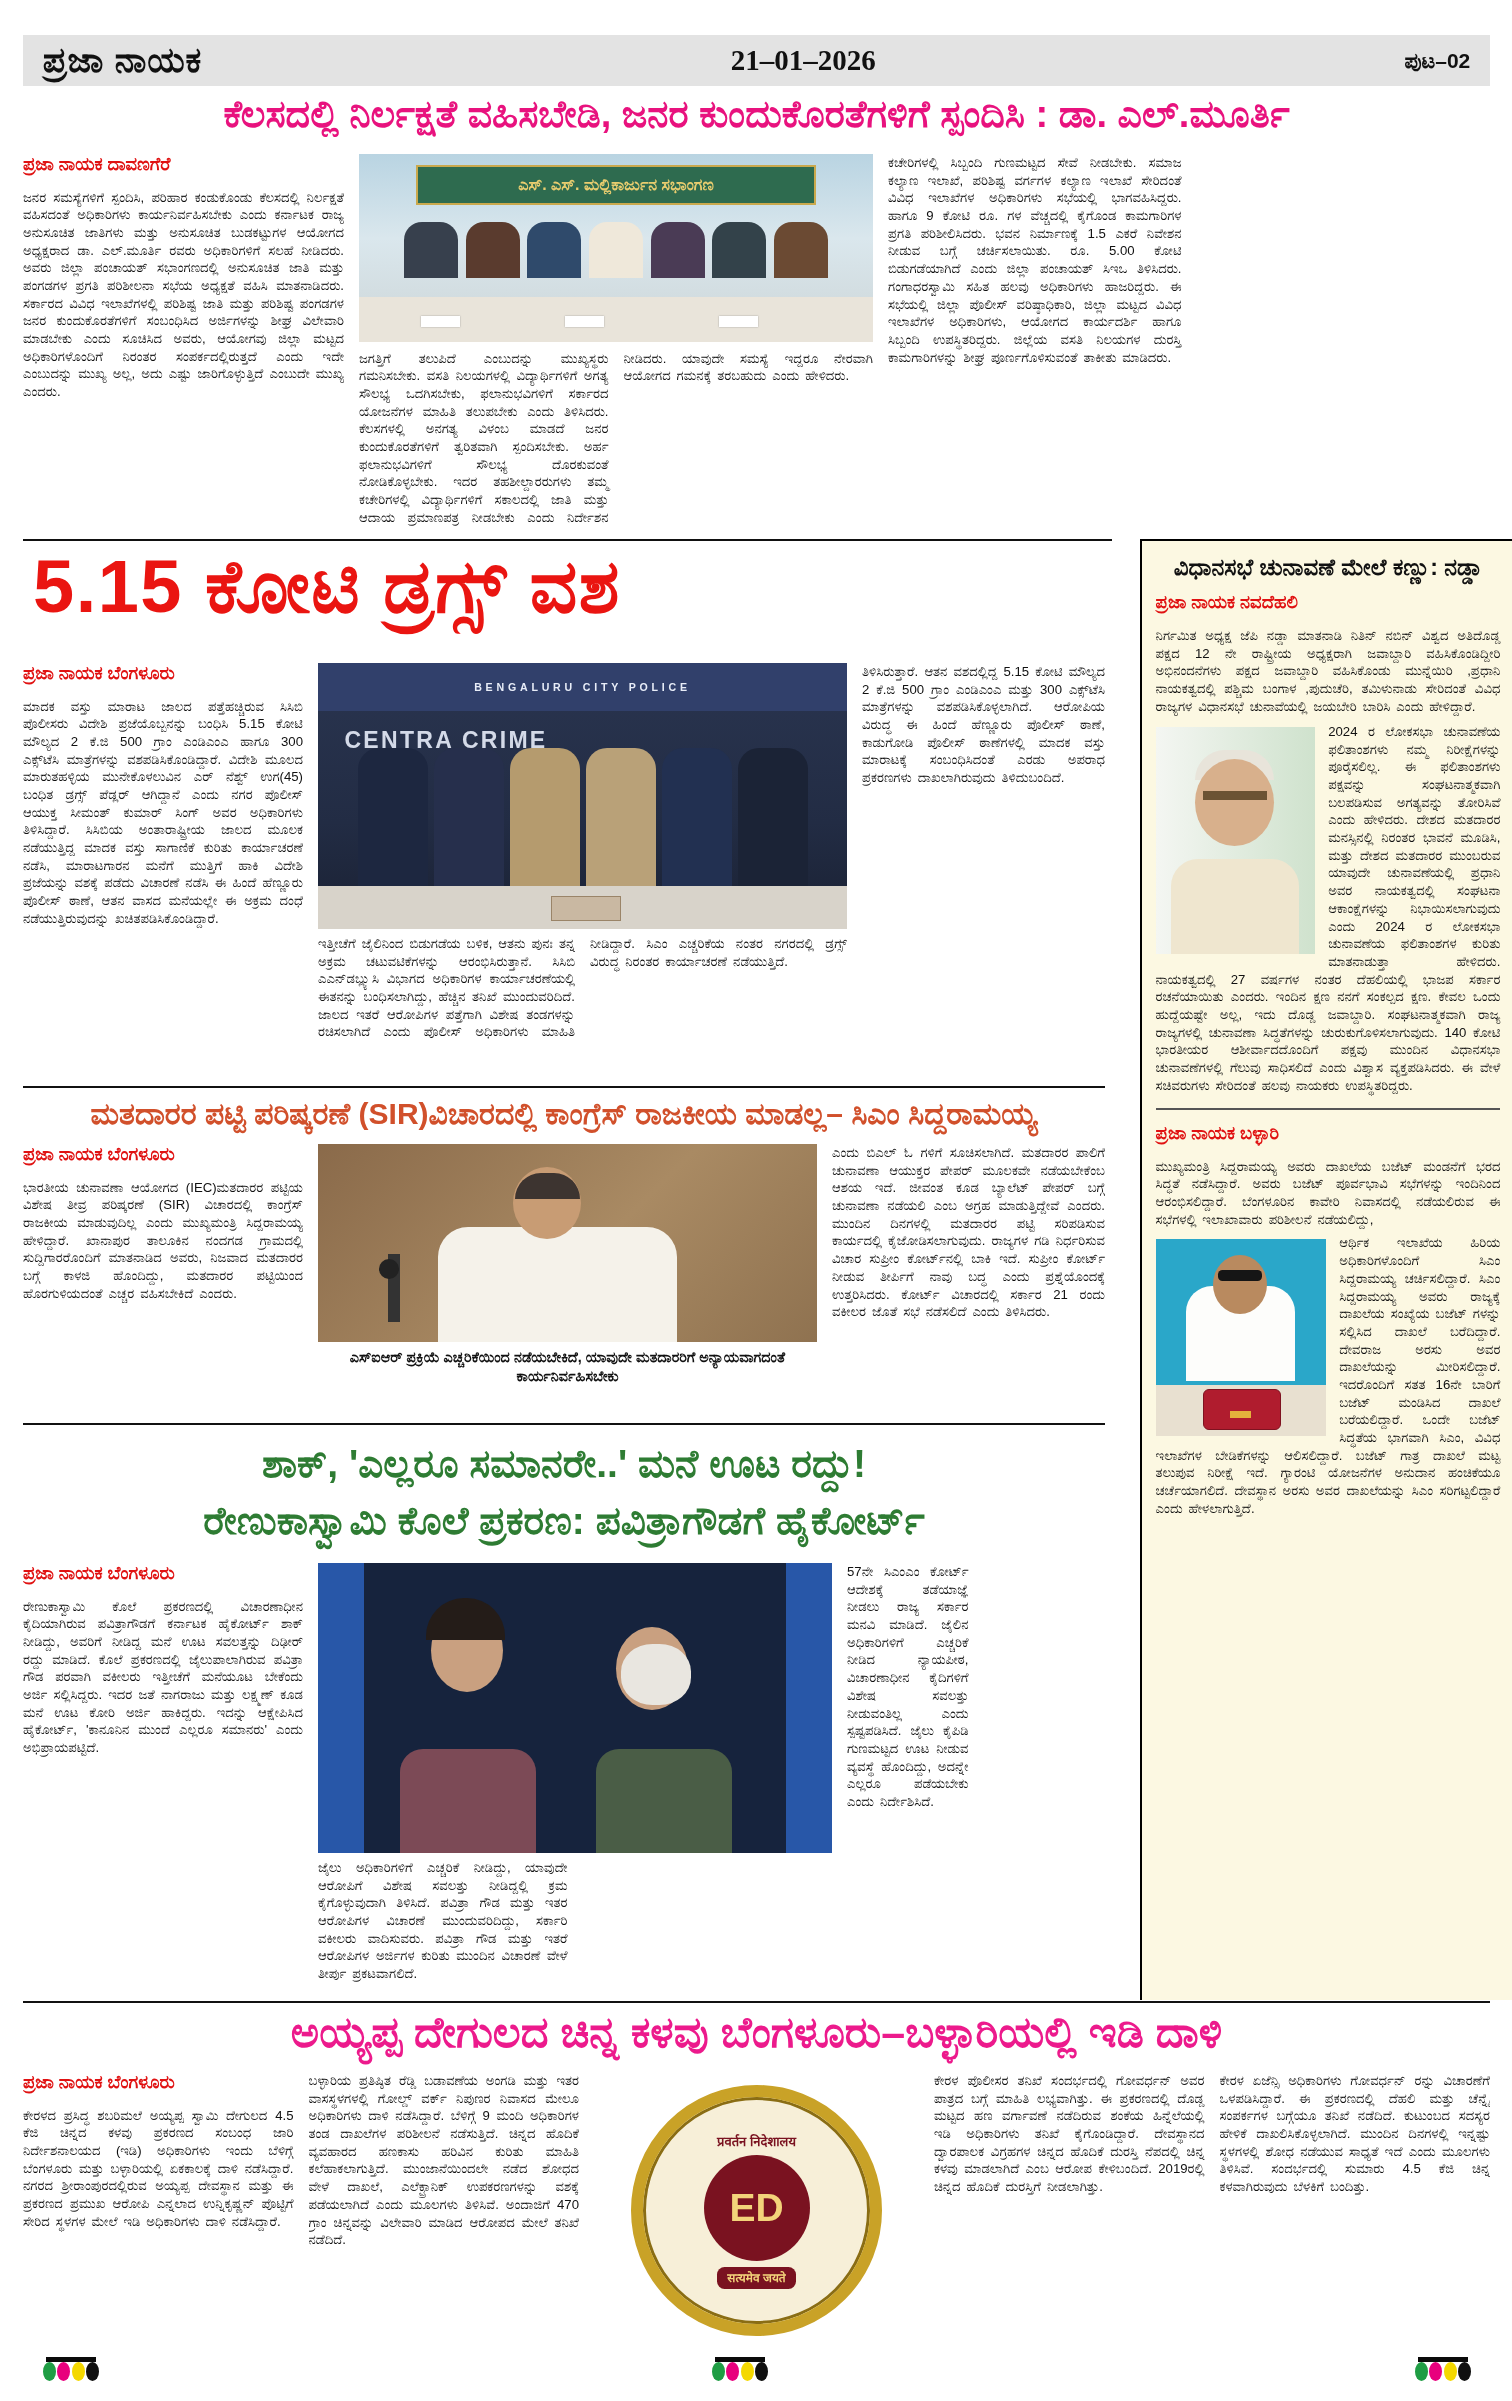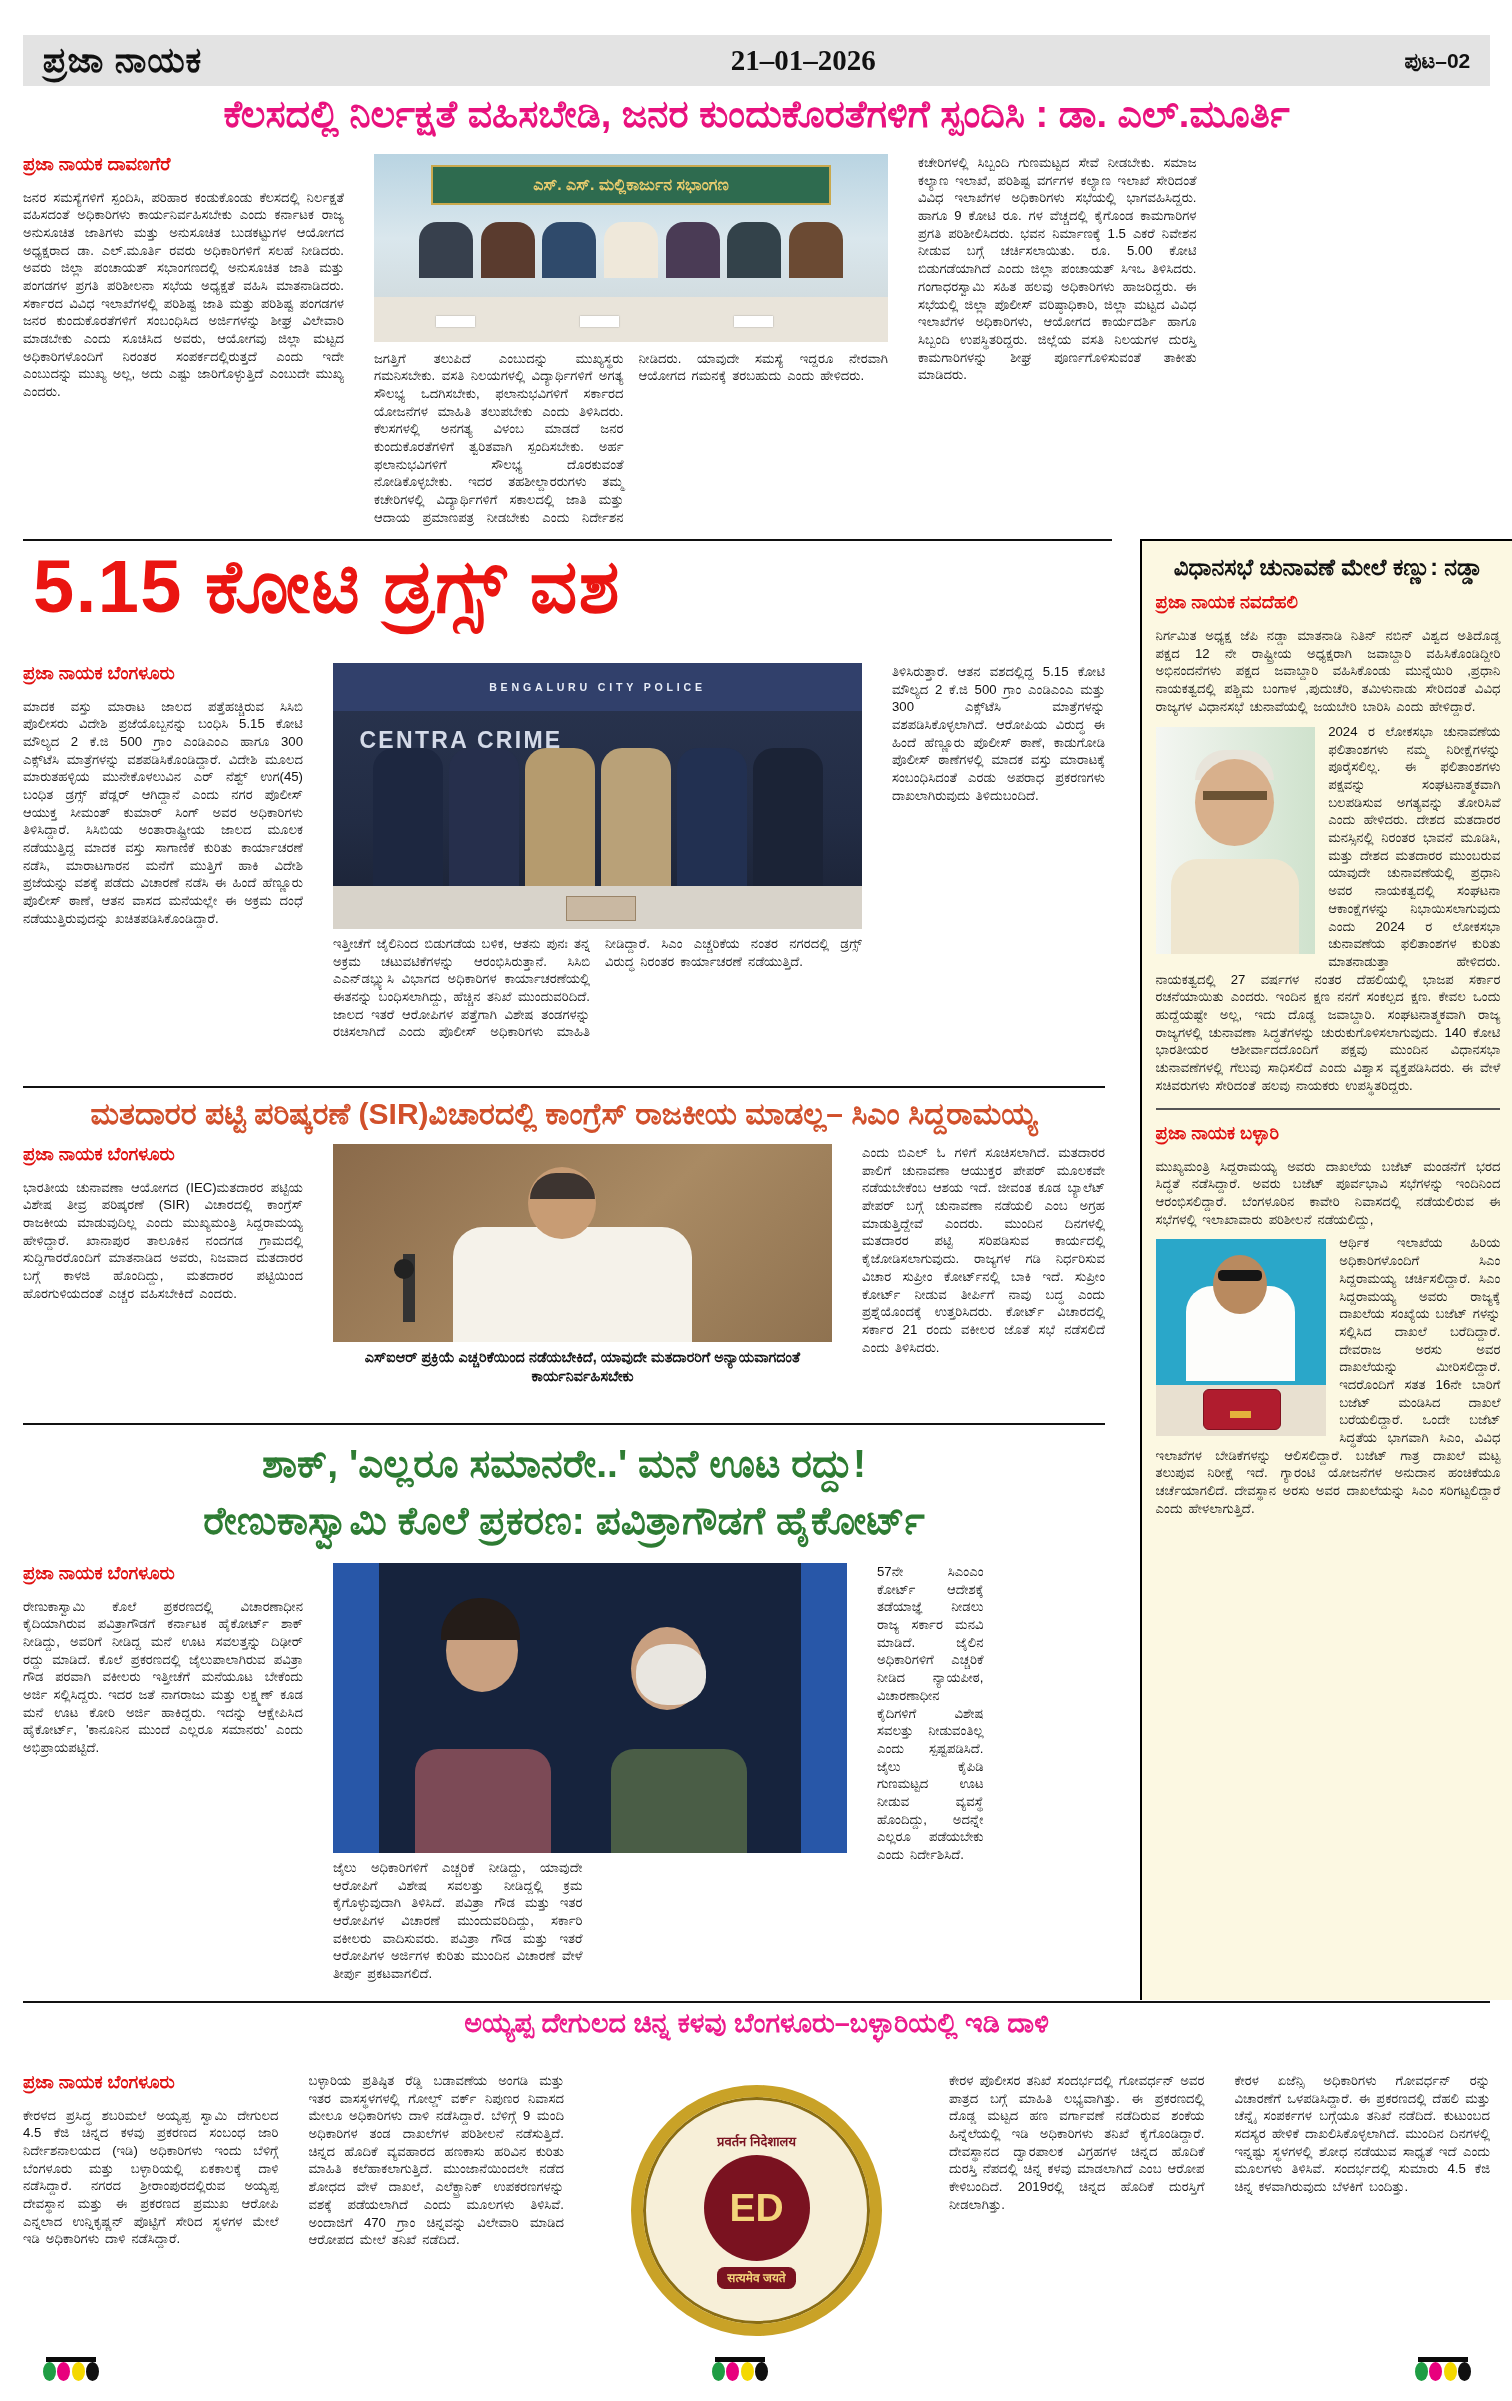--- a/index.html
+++ b/index.html
@@ -10,27 +10,27 @@
   .header{left:23px;top:35px;width:1467px;height:51px;background:#e3e3e3;
           display:flex;align-items:center;justify-content:space-between;padding:0 19.7px;box-sizing:border-box;}
   .masthead{font-size:35px;font-weight:800;letter-spacing:0.8px;}
   .date{font-family:"Liberation Serif","DejaVu Serif",serif;font-size:29px;font-weight:700;}
   .pageno{font-size:21px;font-weight:700;}
   
   .h-top{left:23px;top:94px;width:1467px;text-align:center;font-size:38px;font-weight:800;color:#e8127e;line-height:1.1;}
   .h-drugs{left:33px;top:546px;width:1074px;font-size:74px;font-weight:800;color:#ea1511;letter-spacing:1.5px;line-height:1.1;white-space:nowrap;}
   .h-sir{left:23px;top:1097px;width:1082px;text-align:center;font-size:30px;font-weight:800;color:#d1502b;line-height:1.1;}
   .h-renuka{left:23px;top:1436px;width:1082px;text-align:center;font-size:39px;font-weight:800;color:#2e7c33;line-height:1.45;}
-  .h-ayyappa{left:23px;top:2009px;width:1467px;text-align:center;font-size:27px;font-weight:800;color:#ec1a8c;line-height:1.1;}
+  .h-ayyappa{left:23px;top:2009px;width:1467px;text-align:center;font-size:43px;font-weight:800;color:#ec1a8c;line-height:1.1;}
   .rule{background:#111;height:2.3px;}
   
   .byline{color:#e01212;font-weight:700;font-size:18px;margin:0 0 13.6px 0;}
   .bt{font-size:13.2px;line-height:1.34;text-align:justify;word-spacing:2.3px;}
   .cols2{column-count:2;column-gap:15px;column-fill:auto;overflow:hidden;}
-  .grid{display:grid;gap:30px;}
+  .grid{display:grid;gap:15px;}
   .clip{overflow:hidden;}
   
   .sidebar{left:1140px;top:539px;width:374px;height:1461px;background:#fcf8e2;border-left:2.3px solid #000;border-top:2.3px solid #000;
            box-sizing:border-box;padding:12px 13.6px;}
   .sb-head{font-size:23px;font-weight:800;text-align:center;color:#111;line-height:1.25;margin-bottom:10.6px;}
   .sb-div{height:1.5px;background:#555;margin:13.6px 0;}
   
   .photo{position:relative;overflow:hidden;background:#888;}
   .p1{background:linear-gradient(180deg,#b9d4e2 0%,#dae7ed 45%,#ccd5d7 100%);}
   .p1 .sign{position:absolute;top:6%;left:11%;right:11%;height:19%;background:#2e6b4f;border:2.3px solid #caa94d;

